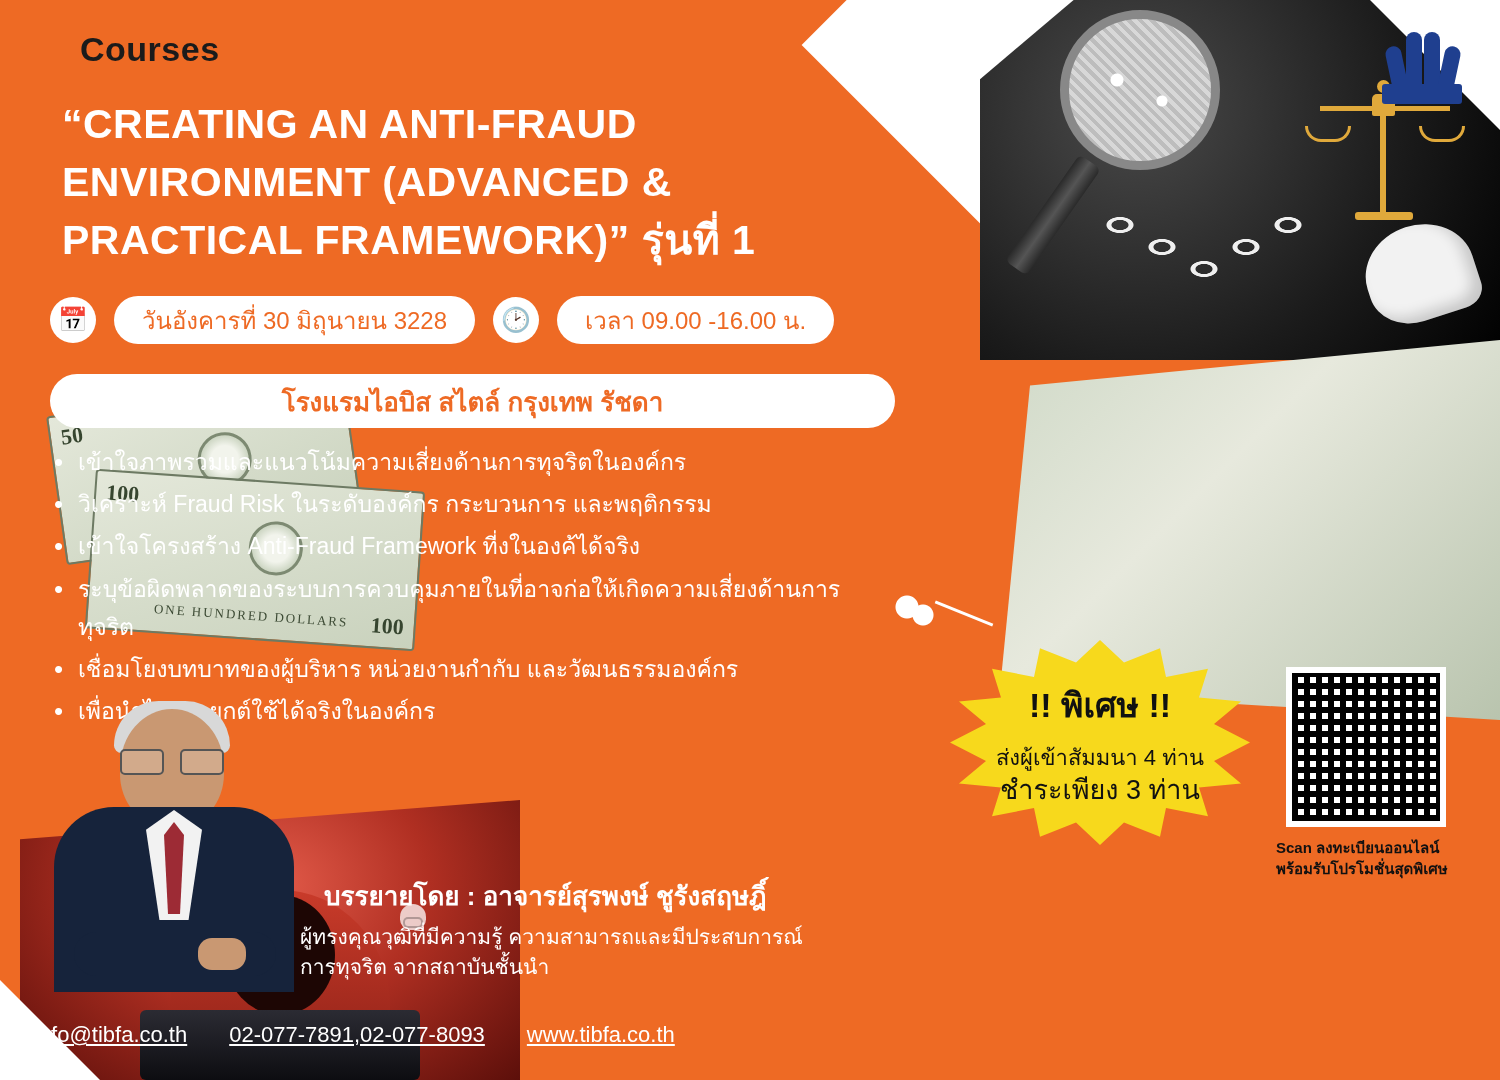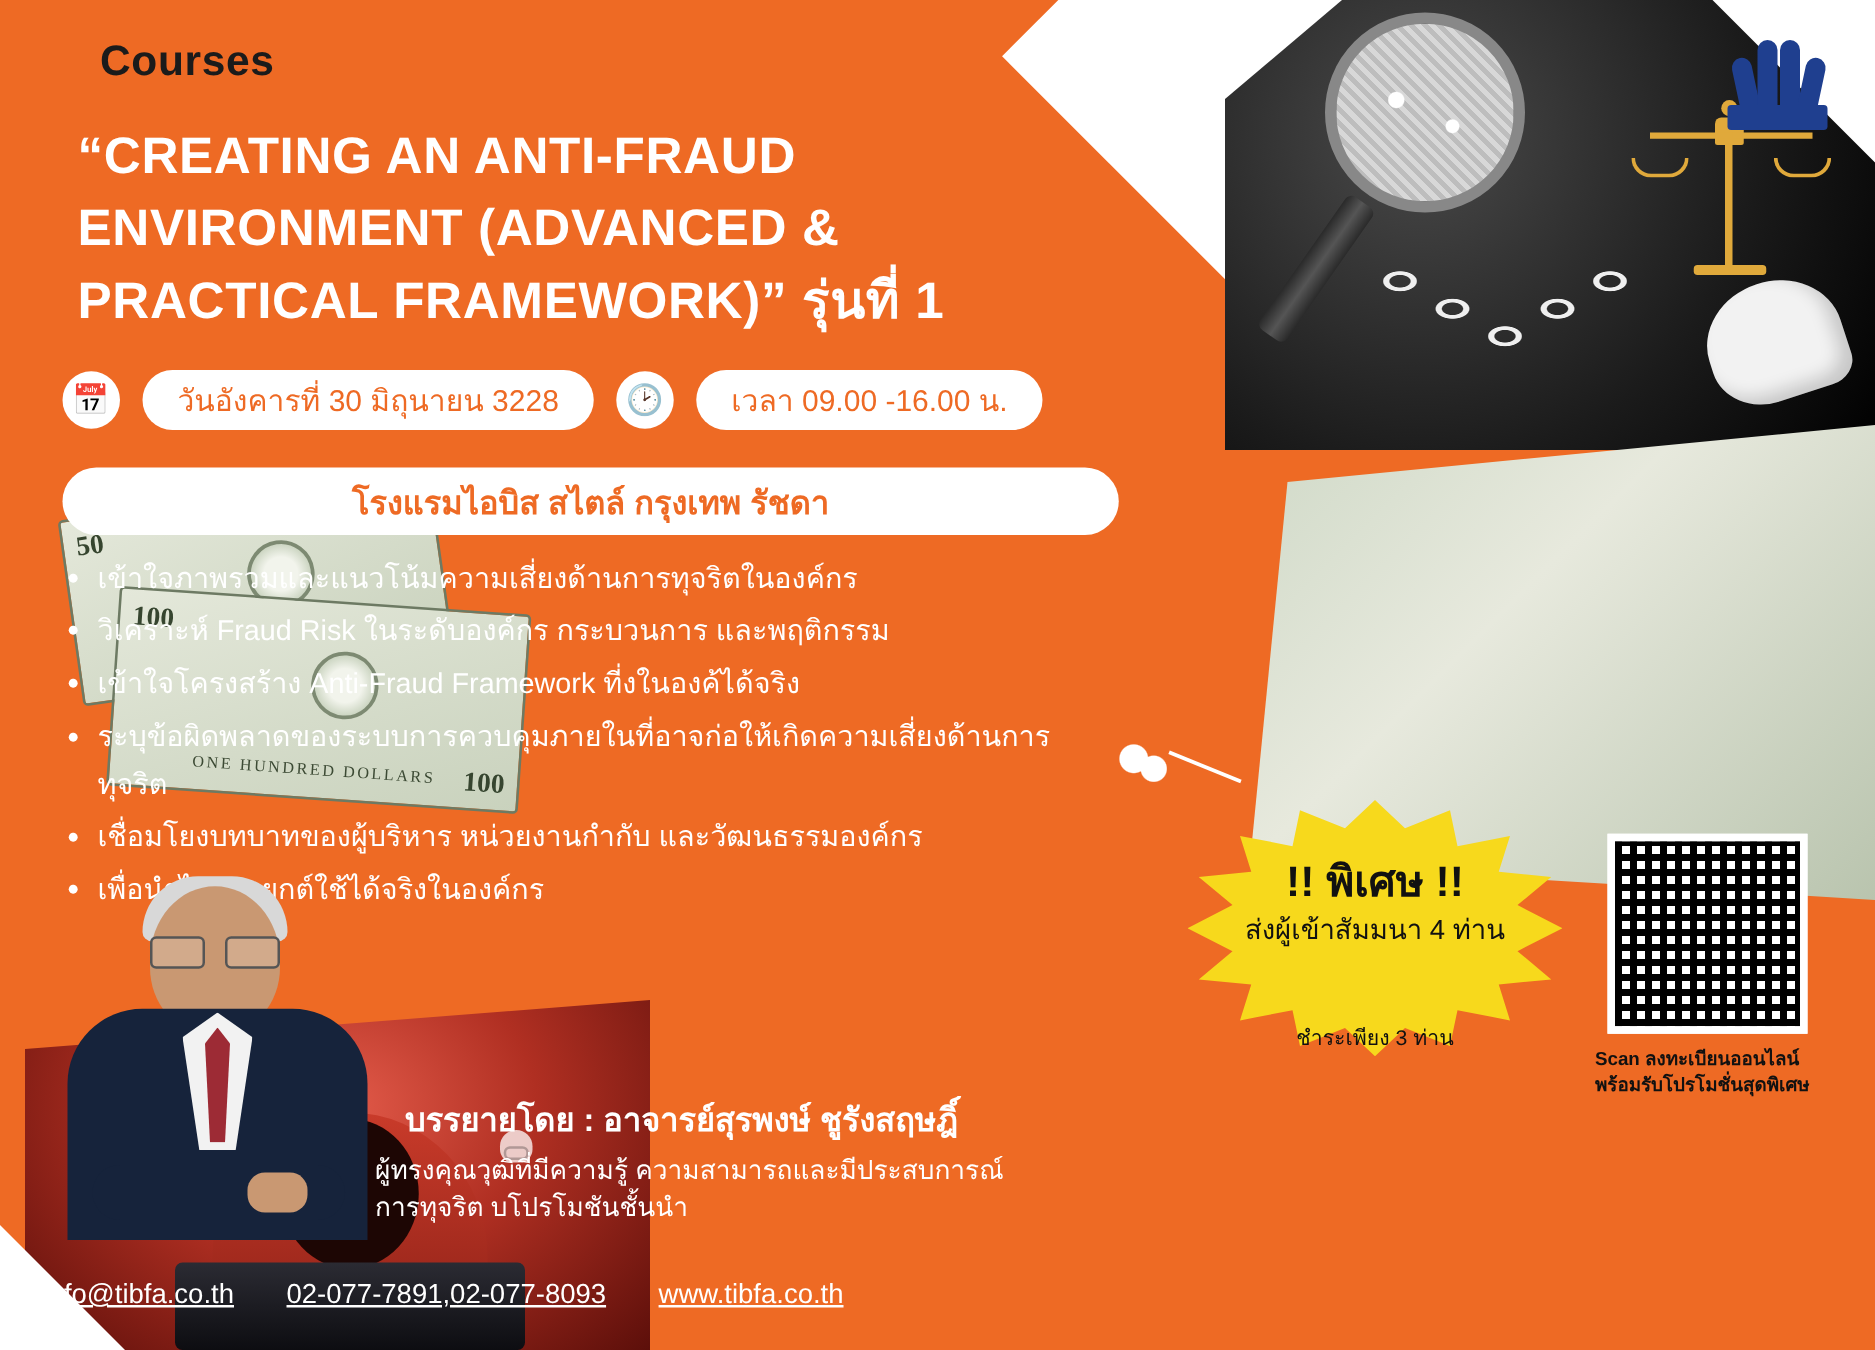--- a/index.html
+++ b/index.html
@@ -365,26 +365,26 @@
       50% 0%, 58% 11%, 70% 4%, 72% 18%, 86% 14%, 83% 28%, 97% 30%, 88% 41%,
       100% 50%, 88% 59%, 97% 70%, 83% 72%, 86% 86%, 72% 82%, 70% 96%, 58% 89%,
       50% 100%, 42% 89%, 30% 96%, 28% 82%, 14% 86%, 17% 72%, 3% 70%, 12% 59%,
       0% 50%, 12% 41%, 3% 30%, 17% 28%, 14% 14%, 28% 18%, 30% 4%, 42% 11%);
   }
   .burst .l1 {
     position: absolute; top: 38px; left: 0; right: 0; text-align: center;
     font-size: 34px; font-weight: bold; color: #111;
   }
   .burst .l2 {
-    position: absolute; top: 86px; left: 0; right: 0; text-align: center;
+    position: absolute; top: 100px; left: 0; right: 0; text-align: center;
     font-size: 22px; color: #111;
   }
   .burst .l3 {
     position: absolute; top: 128px; left: 0; right: 0; text-align: center;
-    font-size: 17px; color: #111; margin-top: 48px;
+    font-size: 27px; color: #111;
   }
   .puff {
     position: absolute; top: 595px; right: 565px;
     width: 40px; height: 34px; z-index: 7;
     background:
       radial-gradient(circle at 12px 12px, #fff 0 11px, transparent 12px),
       radial-gradient(circle at 28px 20px, #fff 0 10px, transparent 11px);
   }
   .puff-line {
     position: absolute; top: 612px; right: 505px; z-index: 7;
@@ -519,21 +519,21 @@
       <div class="sp-body"></div>
       <div class="sp-shirt"></div>
       <div class="sp-tie"></div>
       <div class="sp-arms"></div>
       <div class="sp-hand"></div>
     </div>
 
     <div class="speaker-text">
       <div class="speaker-name">บรรยายโดย : อาจารย์สุรพงษ์ ชูรังสฤษฎิ์</div>
       <div class="speaker-desc">ผู้ทรงคุณวุฒิที่มีความรู้ ความสามารถและมีประสบการณ์</div>
-      <div class="speaker-desc">การทุจริต บโปรโมชันชั้นนำ</div>
+      <div class="speaker-desc">การทุจริต จากสถาบันชั้นนำ</div>
     </div>
 
     <div class="footer">
       <span>info@tibfa.co.th</span>
       <span>02-077-7891,02-077-8093</span>
       <span>www.tibfa.co.th</span>
     </div>
   </div>
 
   <div class="puff"></div>

